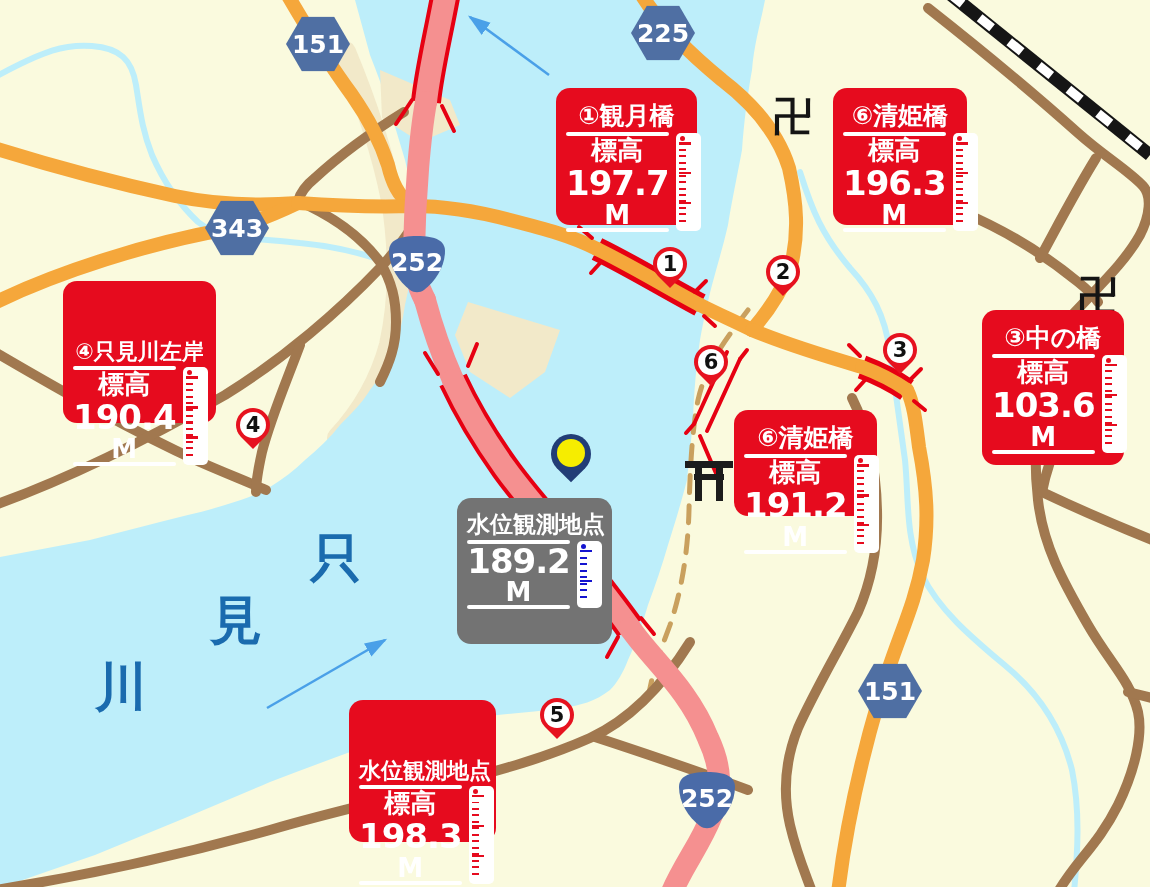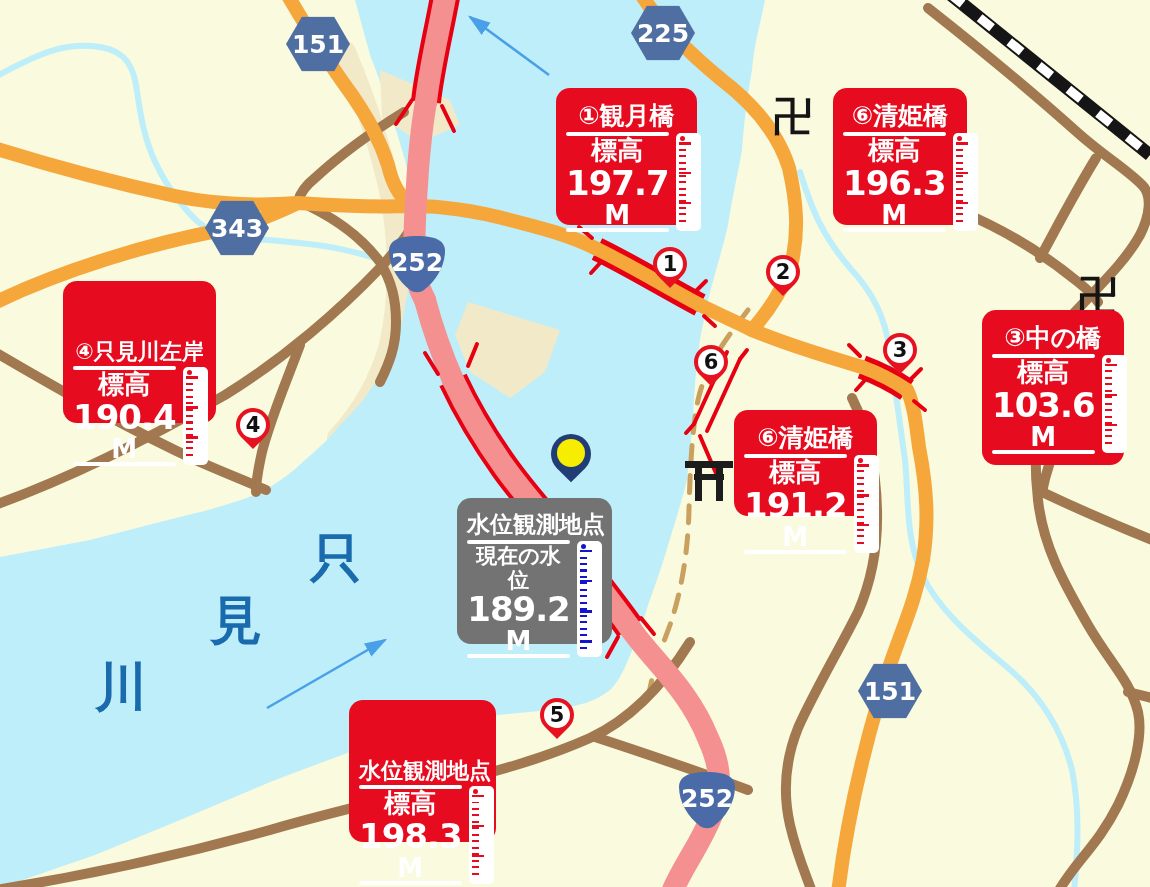--- a/index.html
+++ b/index.html
@@ -338,21 +338,20 @@
       </div>
       <div class="ruler"></div>
     </div>
   </div>
 
   <div class="info-box blue-box" style="left:457px;top:498px;width:155px;height:146px">
     <div class="ib-title">水位観測地点</div>
     <div class="ib-body">
       <div class="ib-left">
         <div class="ib-line"></div>
-        <div class="ib-label">現在の水位</div>
         <div class="ib-value">189.2</div>
         <div class="ib-unit">M</div>
         <div class="ib-line"></div>
       </div>
       <div class="ruler"></div>
     </div>
   </div>
 
 </div>
 

